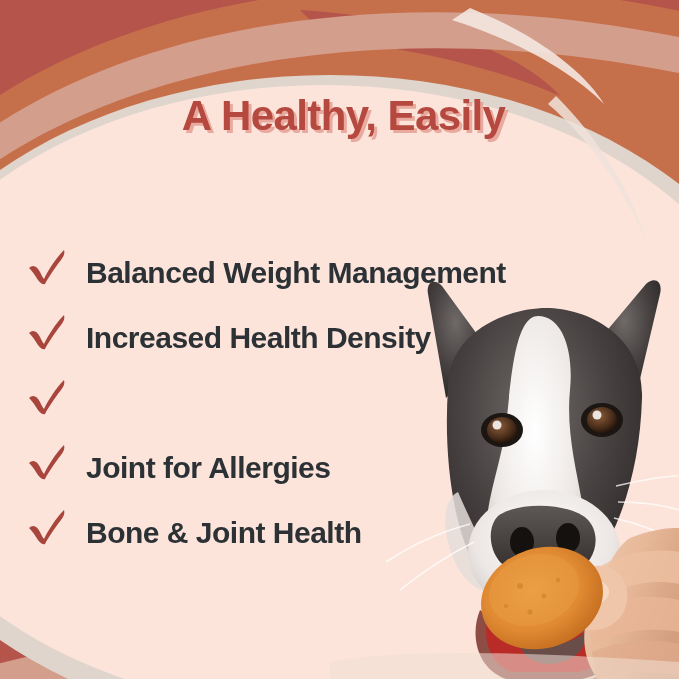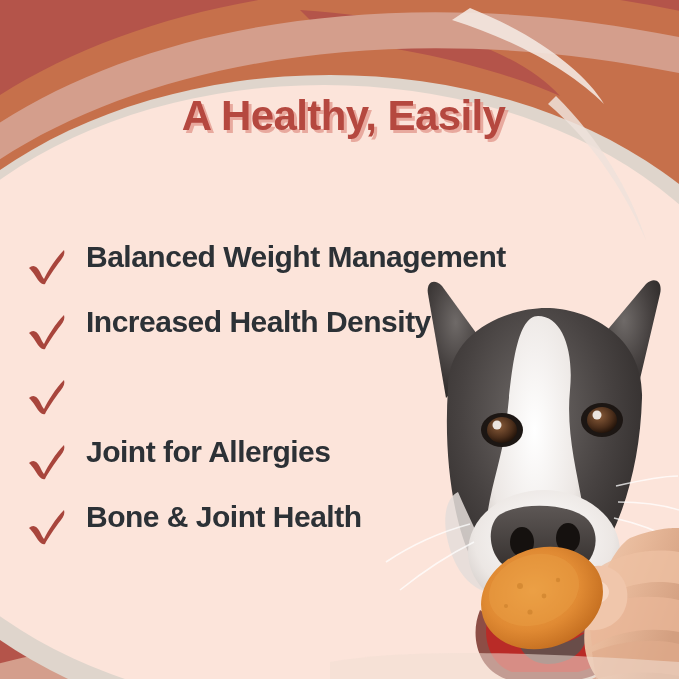--- a/index.html
+++ b/index.html
@@ -48,20 +48,21 @@
     position: absolute;
     left: 0;
     top: 240px;
     width: 679px;
     z-index: 7;
   }
   .benefit-row {
     position: relative;
     height: 65px;
     display: flex;
+    align-items: center;
   }
   .check-icon {
     position: absolute;
     left: 24px;
     top: 4px;
     width: 46px;
     height: 46px;
   }
   .check-icon svg { display: block; }
   .benefit-label {

